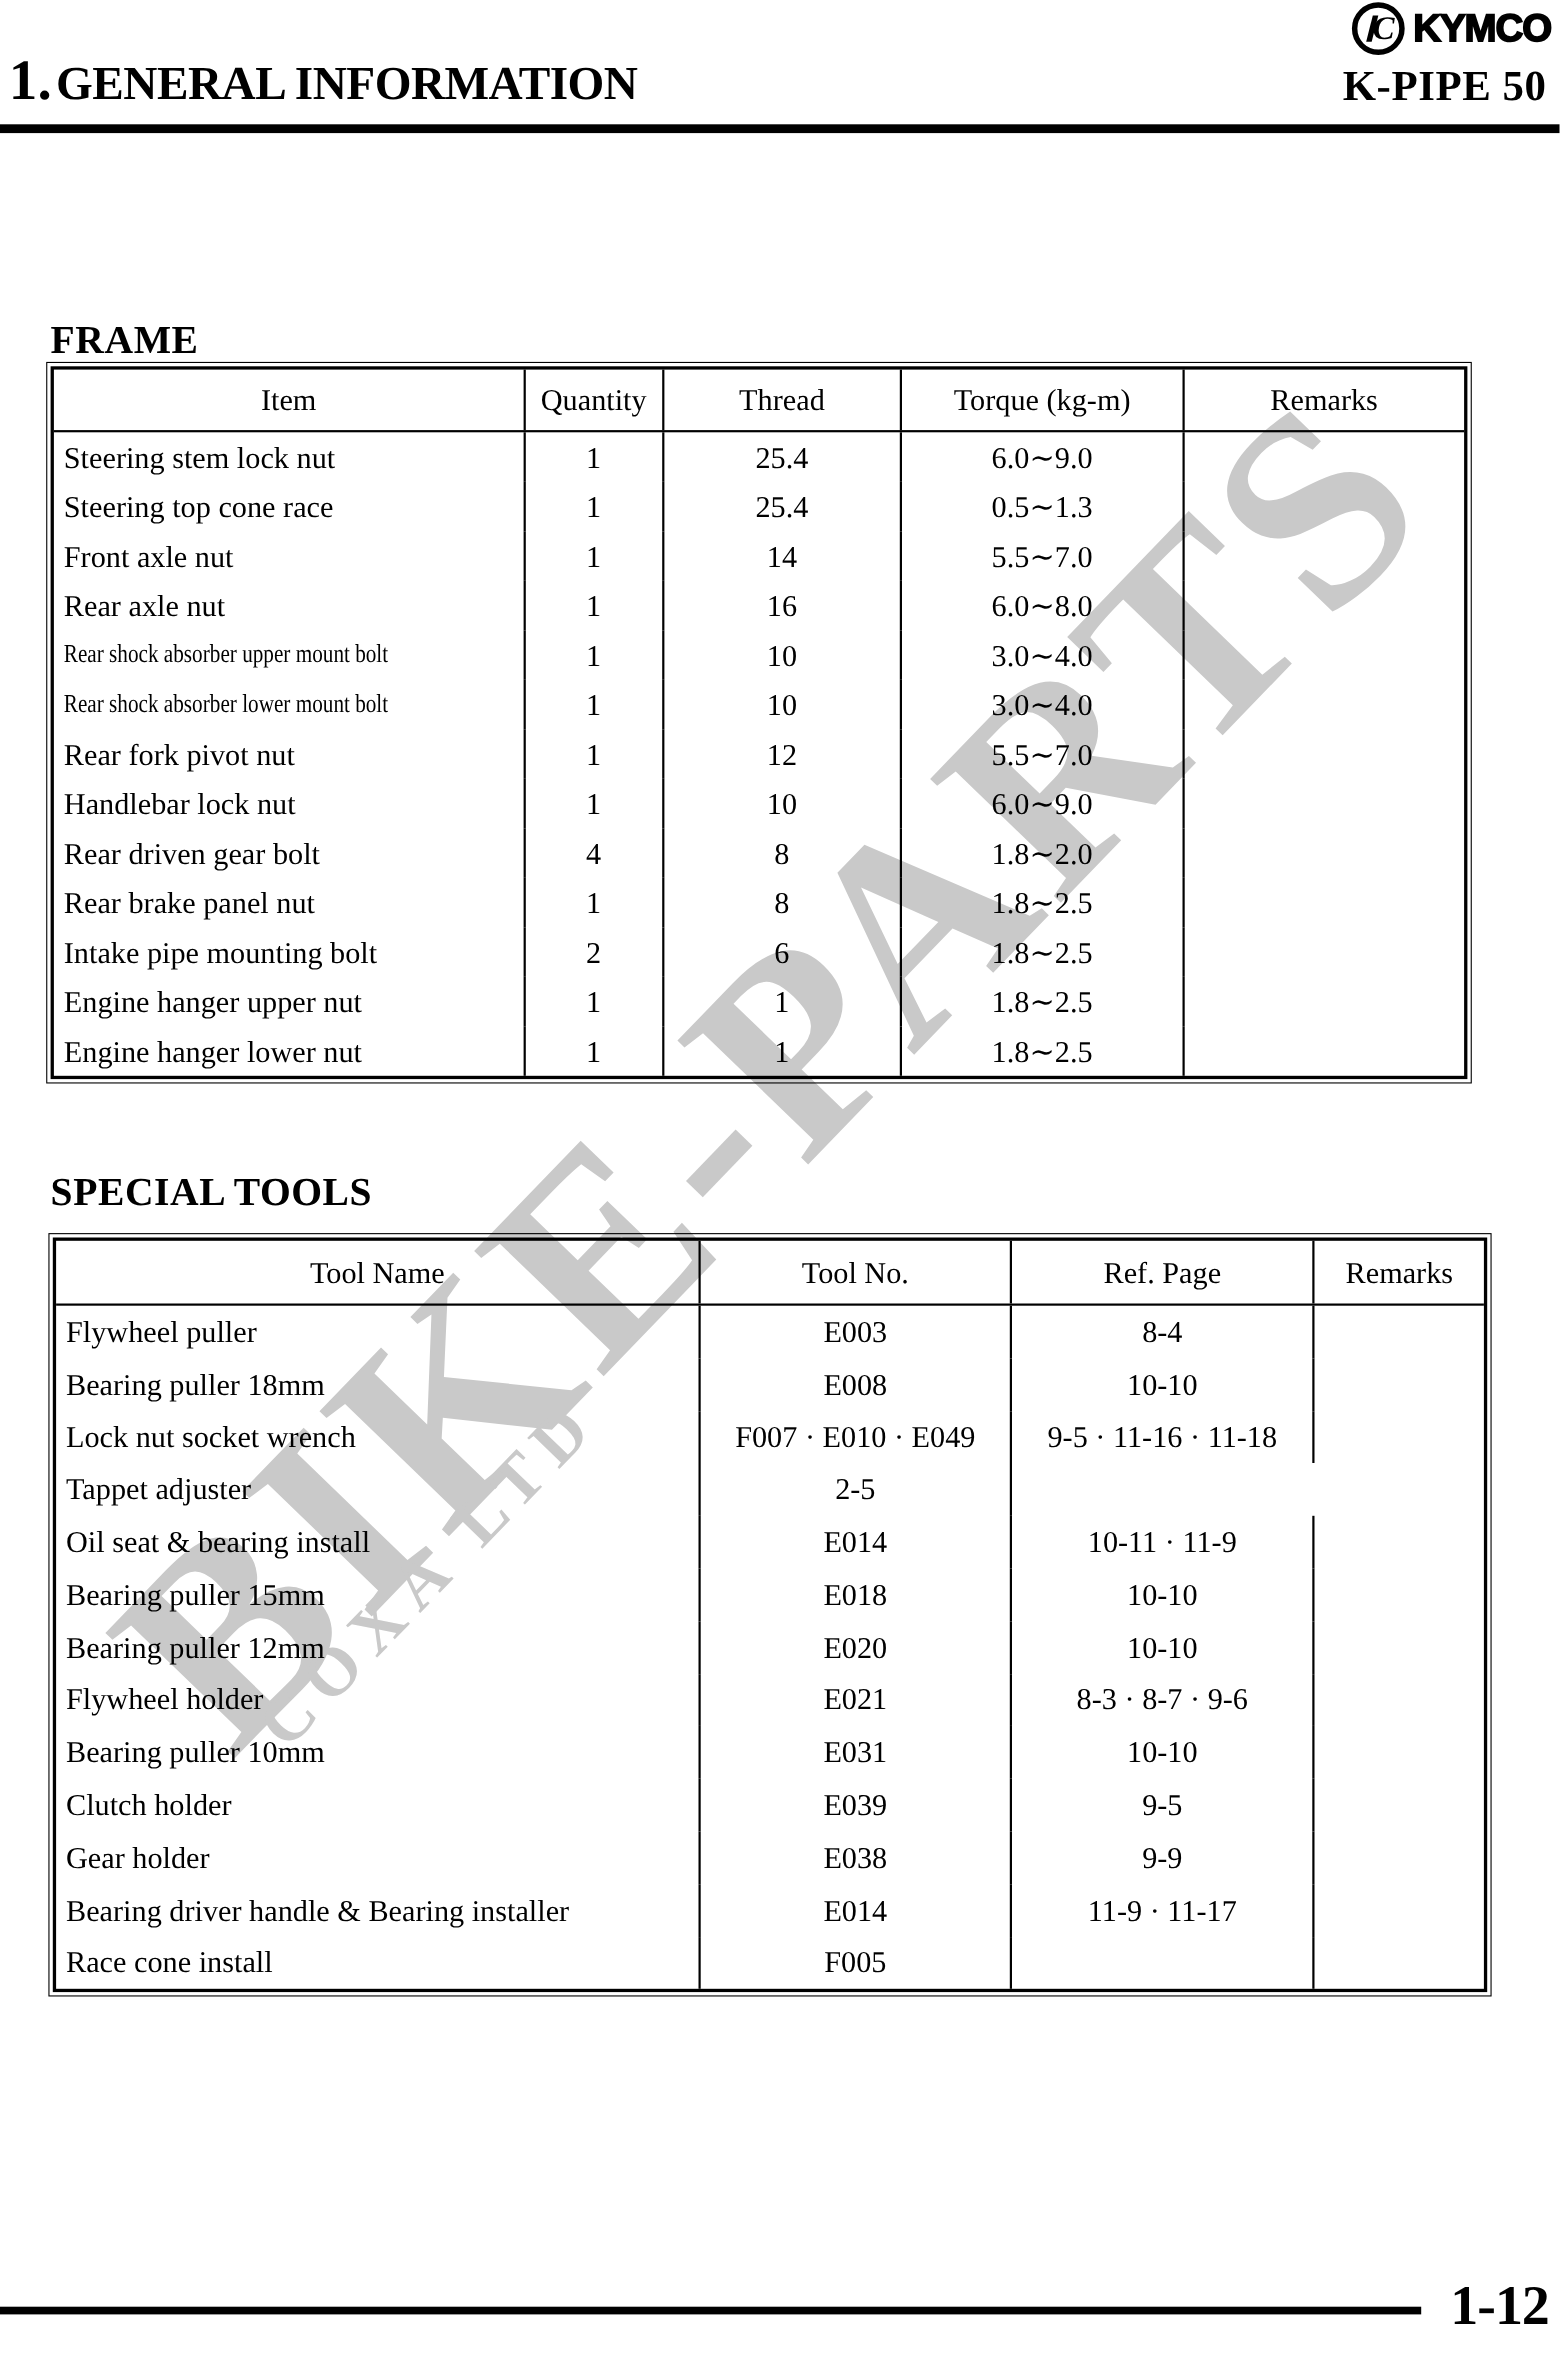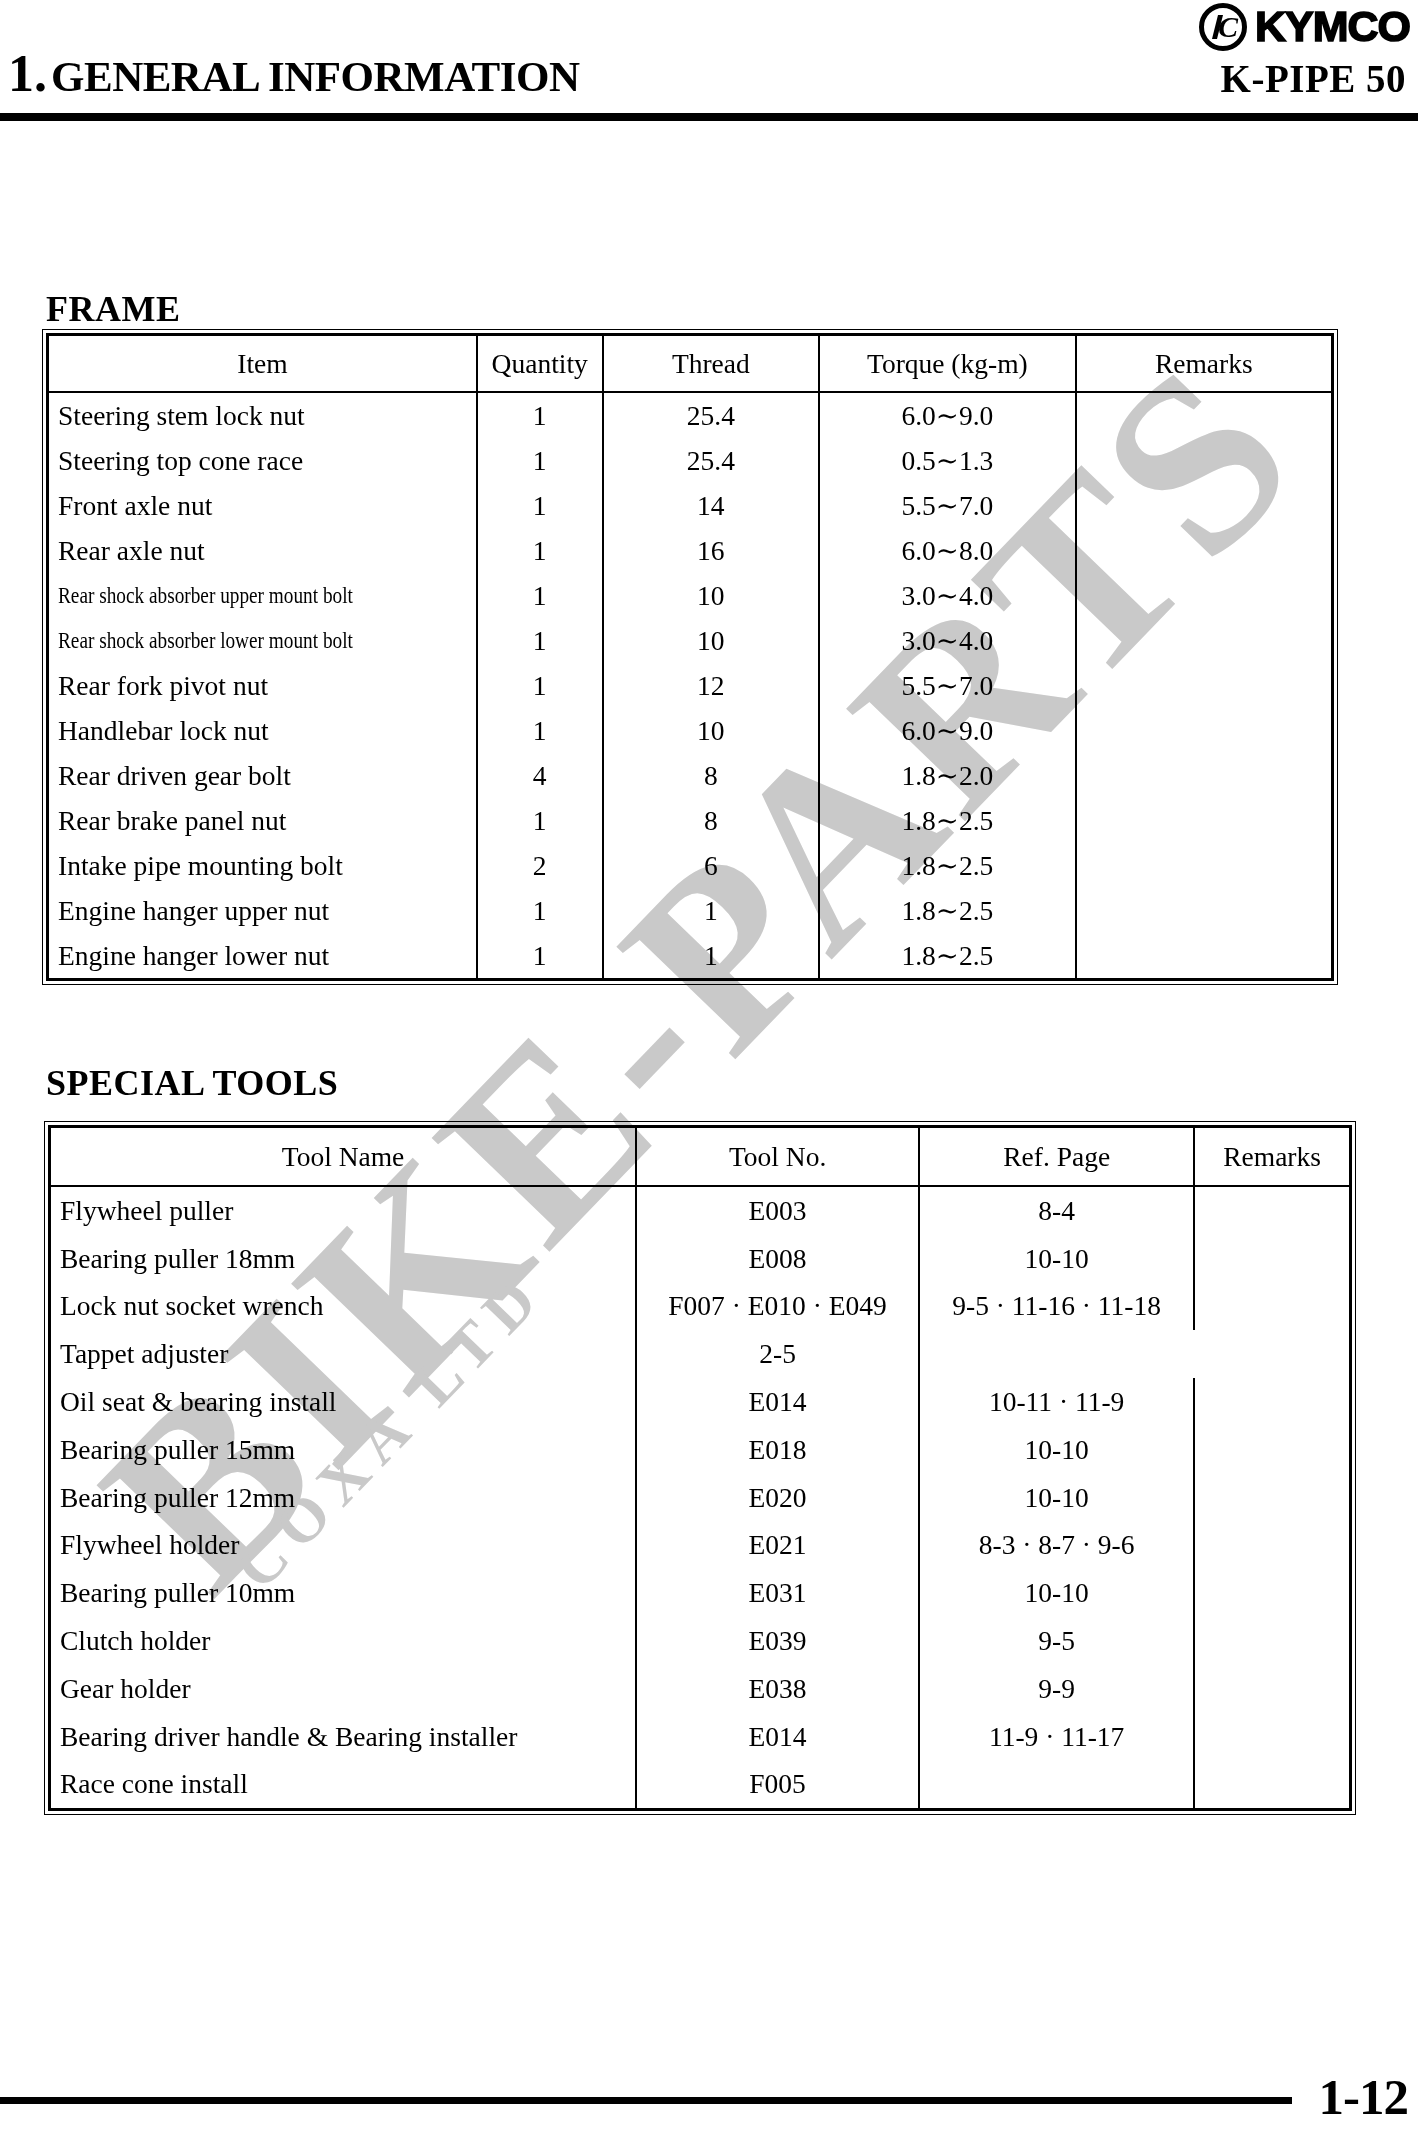--- a/index.html
+++ b/index.html
@@ -21,21 +21,21 @@
   .emblem-stem {
     position:absolute; width:5px; height:24px; background:#000;
     left:11px; top:7px; transform:skewX(-14deg);
   }
   .emblem-c {
     position:absolute; left:14px; top:2px;
     font:italic 700 30px "Liberation Serif",serif;
   }
   .brand-word {
     font-family:"Liberation Sans","DejaVu Sans",sans-serif;
-    font-weight:bold; font-size:43px; letter-spacing:-1px;
+    font-weight:bold; font-size:35px; letter-spacing:-1px;
     -webkit-text-stroke:1.6px #000;
   }
   .model {
     position:absolute; top:56px; right:12px; z-index:2;
     font-weight:bold; font-size:39px; letter-spacing:0.5px;
   }
   .doc-title {
     position:absolute; left:8px; top:44px; z-index:2;
     font-weight:bold; white-space:nowrap;
   }

